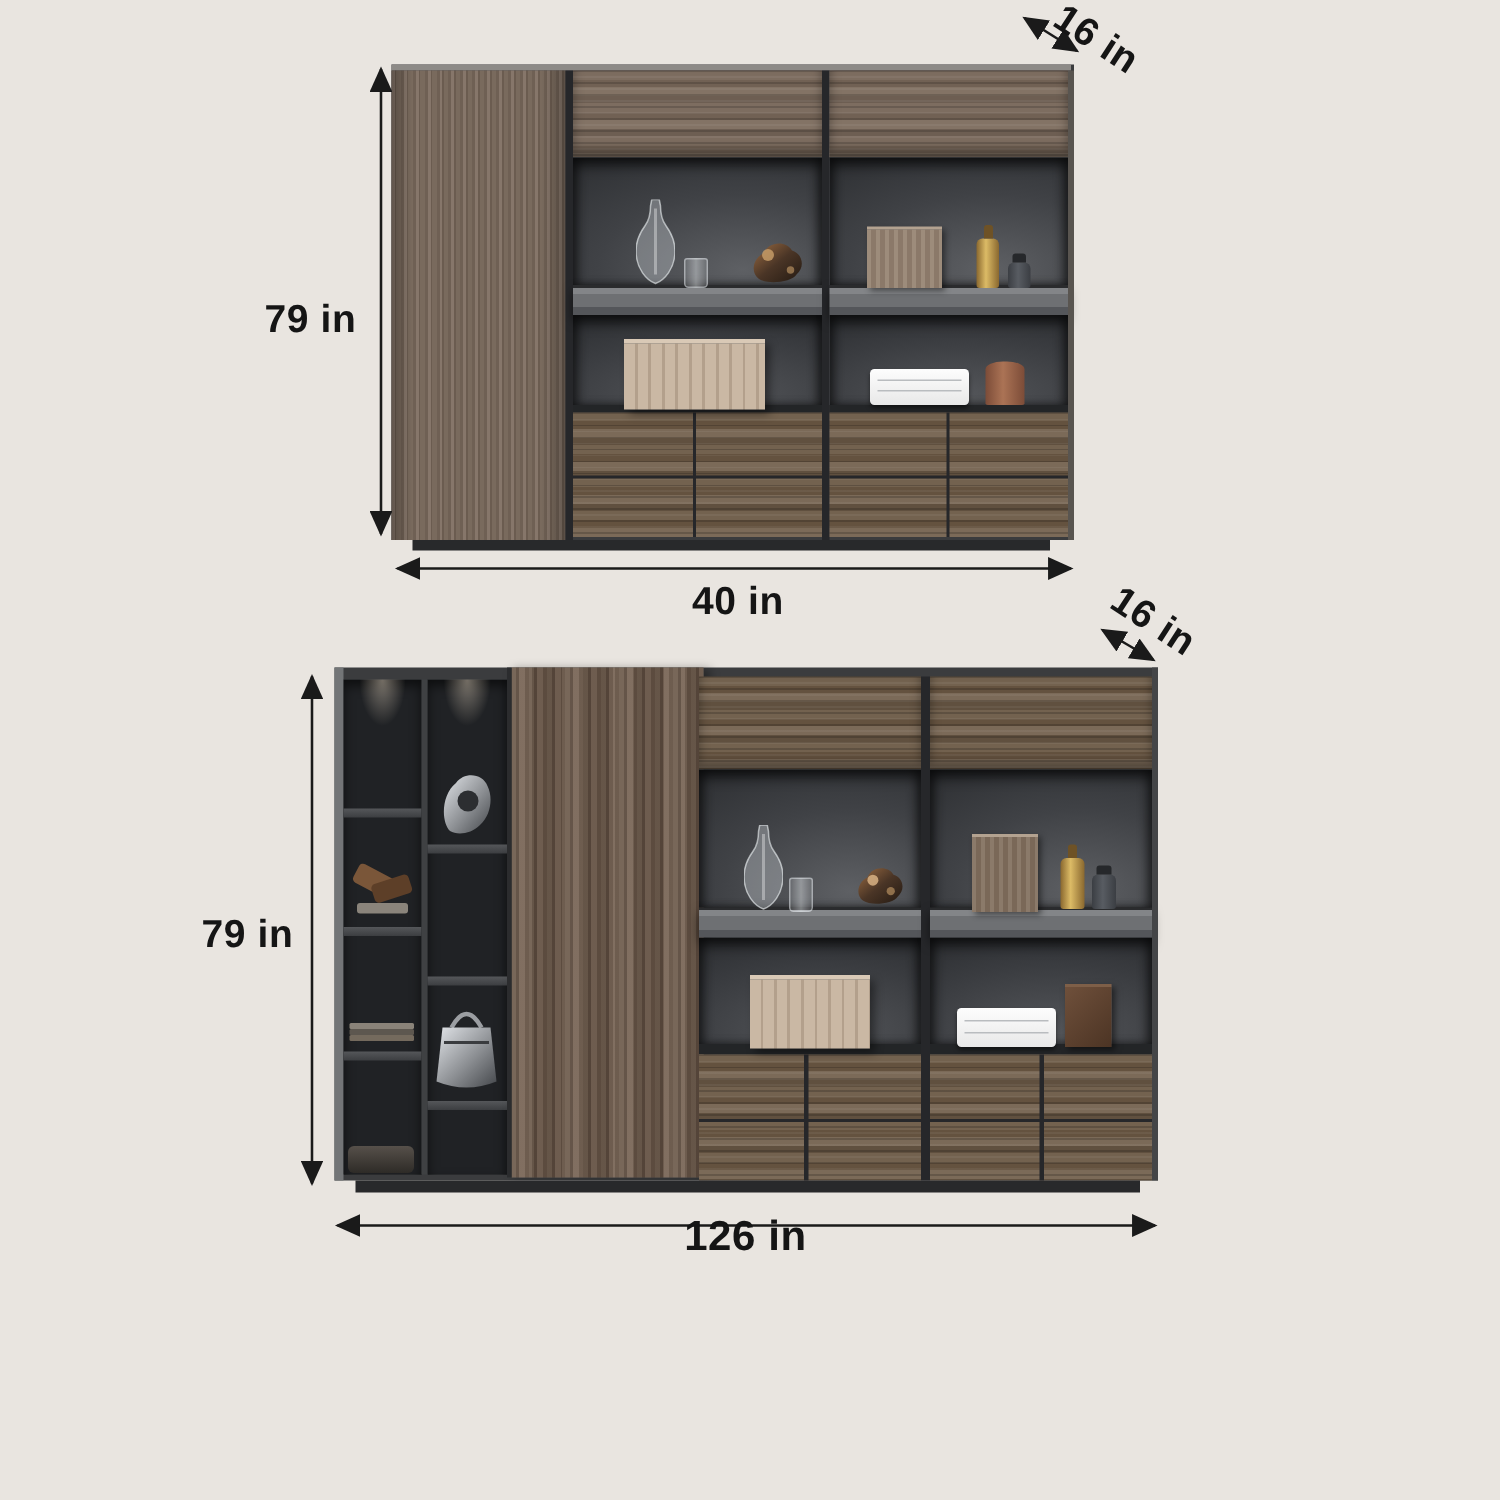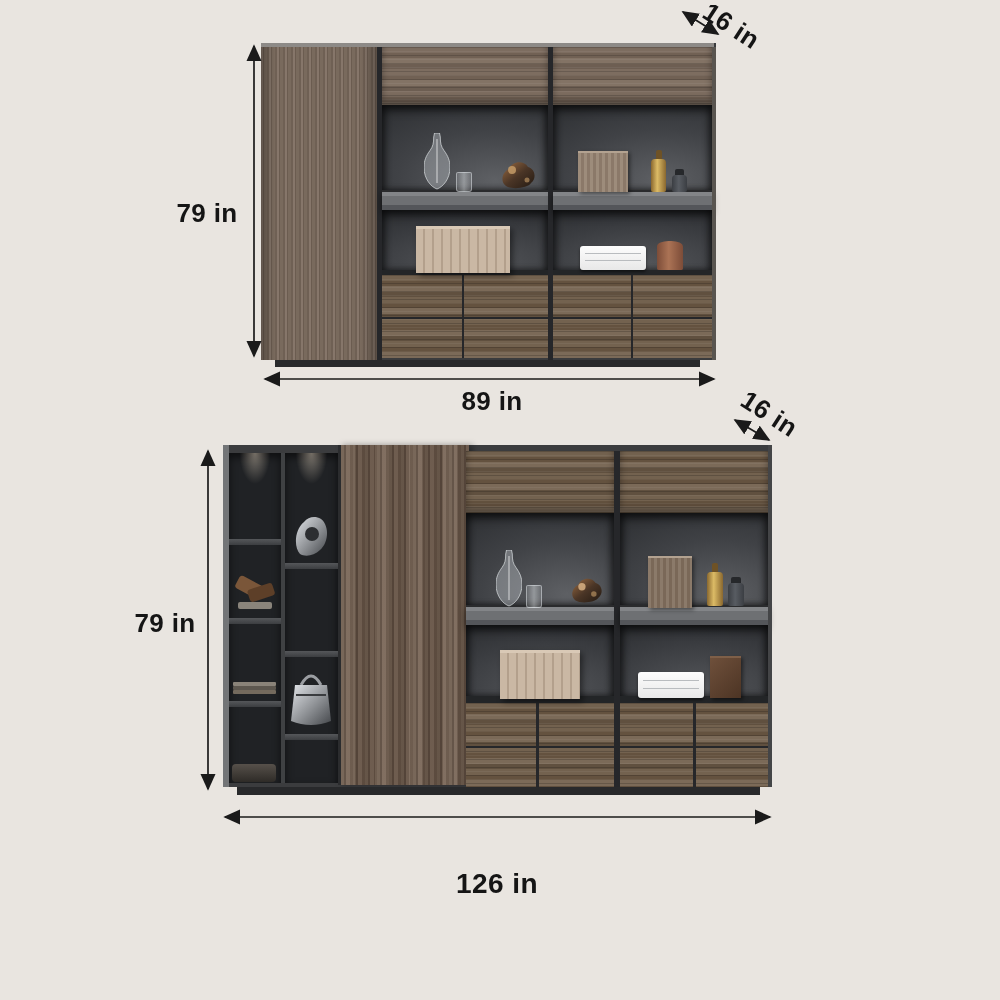--- a/index.html
+++ b/index.html
@@ -226,19 +226,19 @@
       <line x1="254" y1="46" x2="254" y2="356" marker-start="url(#ah)" marker-end="url(#ah)"></line>
       <line x1="265" y1="379" x2="714" y2="379" marker-start="url(#ah)" marker-end="url(#ah)"></line>
       <line x1="683" y1="12" x2="718" y2="34" marker-start="url(#ah)" marker-end="url(#ah)"></line>
       <line x1="208" y1="451" x2="208" y2="789" marker-start="url(#ah)" marker-end="url(#ah)"></line>
       <line x1="225" y1="817" x2="770" y2="817" marker-start="url(#ah)" marker-end="url(#ah)"></line>
       <line x1="735" y1="420" x2="769" y2="440" marker-start="url(#ah)" marker-end="url(#ah)"></line>
     </g>
   </svg>
 
   <div class="dim" style="left:207px;top:213px;">79 in</div>
-  <div class="dim" style="left:492px;top:401px;">89 in</div>
+  <div class="dim" style="left:492px;top:401px;">40 in</div>
   <div class="dim rot" style="left:731px;top:26px;">16 in</div>
   <div class="dim" style="left:165px;top:623px;">79 in</div>
-  <div class="dim big" style="left:497px;top:884px;">126 in</div>
+  <div class="dim big" style="left:497px;top:824px;">126 in</div>
   <div class="dim rot" style="left:769px;top:414px;">16 in</div>
 
 </div>
 
 </body></html>

